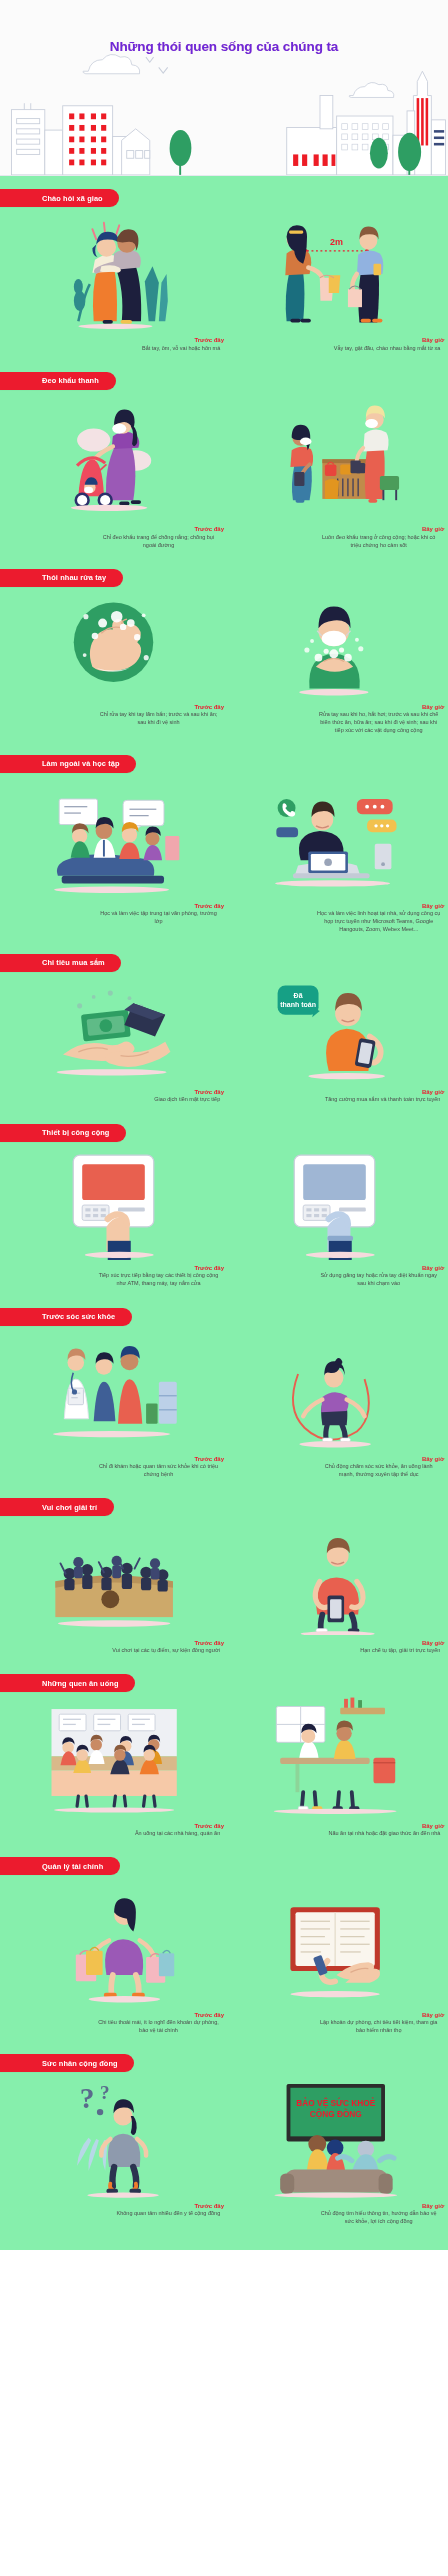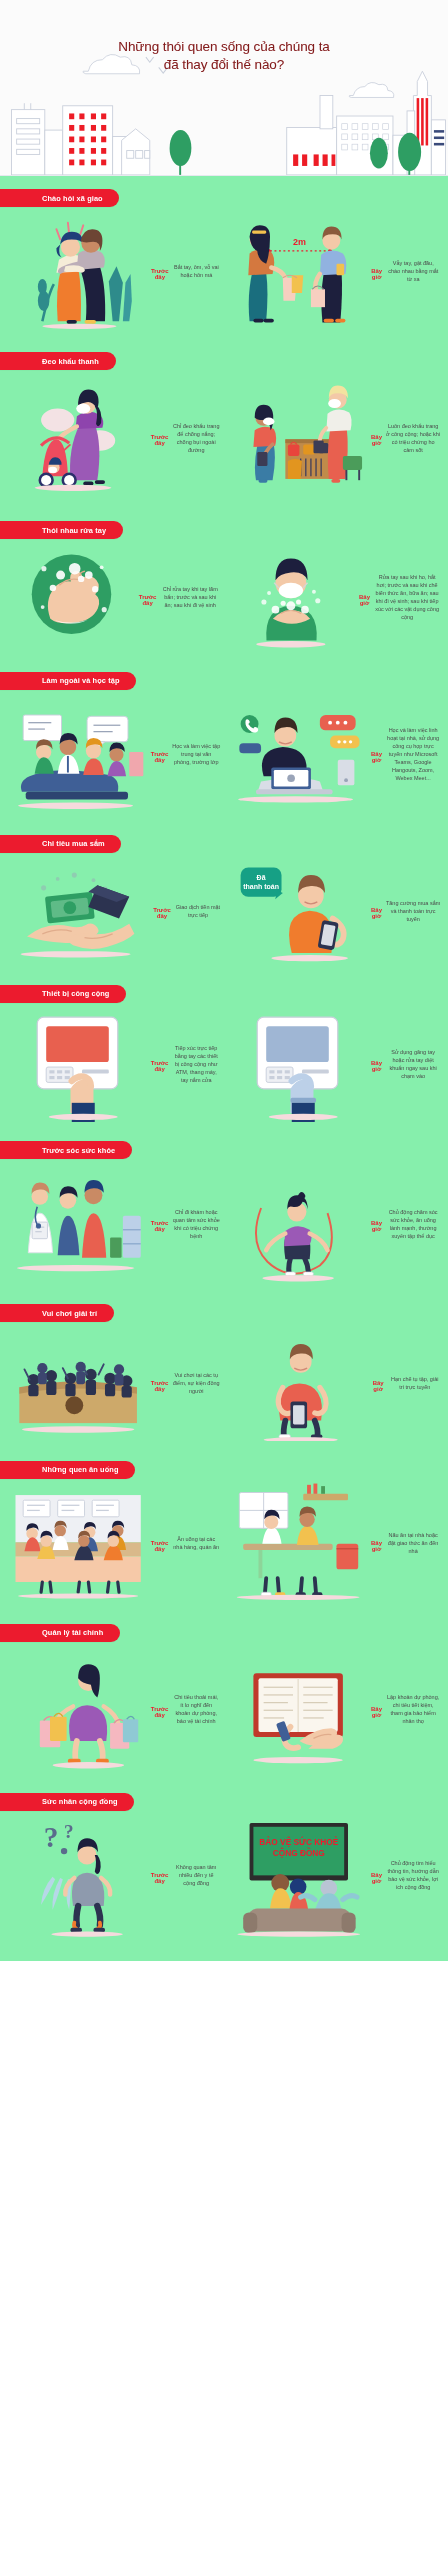--- a/index.html
+++ b/index.html
@@ -17,23 +17,23 @@
     height: 176px;
     background: #fbfbfb;
     overflow: hidden;
     border-bottom: 1.3px solid #e6e9ef;
   }
   .hero-title {
     position: relative;
     z-index: 5;
     text-align: center;
     padding-top: 38px;
-    color: #7f1d1d;
+    color: #6d28d9;
     font-size: 13.5px;
-    font-weight: normal;
+    font-weight: bold;
     line-height: 1.32;
     letter-spacing: -0.1px;
     text-shadow: 0 0 0.6px rgba(232,25,44,.25);
   }
   .skyline { position: absolute; bottom: 0; left: 0; width: 448px; height: 141px; z-index: 1; }
 
   
   .content { background: #86efac; padding: 0 0 18px 0; }
 
   .sec-header {
@@ -50,22 +50,22 @@
   }
 
   .pair {
     display: flex;
     width: 100%;
     padding: 3.8px 3.8px 6.4px 3.8px;
   }
   .col {
     flex: 1 1 50%;
     display: flex;
-    flex-direction: row;
-    align-items: center;
+    flex-direction: column;
+    align-items: flex-end;
   }
   .illus {
     width: 100%;
     display: flex;
     align-items: flex-end;
     justify-content: center;
   }
   .cap-title {
     color: #ec1b2e;
     font-size: 6px;
@@ -188,21 +188,20 @@
         <path d="M248 52 l7 9 l7 -9"></path>
       </g>
 
       <g fill="#ffffff" stroke="#c9cfdb" stroke-width="1.3">
         <path d="M138 58 q4 -18 22 -18 q12 -14 28 -4 q16 -4 18 12 q14 1 12 14 l-84 0 q-6 -2 -4 -4 z"></path>
         <path d="M552 96 q4 -14 18 -14 q9 -11 22 -3 q13 -3 14 9 q11 1 9 11 l-66 0 q-5 -1 -3 -3 z"></path>
       </g>
     </svg>
     <div class="hero-title">
       <div>Những thói quen sống của chúng ta</div>
-      <div>đã thay đổi thế nào?</div>
     </div>
   </div>
 
   <div class="content">
 
     
     <div class="sec-header">Chào hỏi xã giao</div>
     <div class="pair">
       <div class="col">
         <div class="illus">

